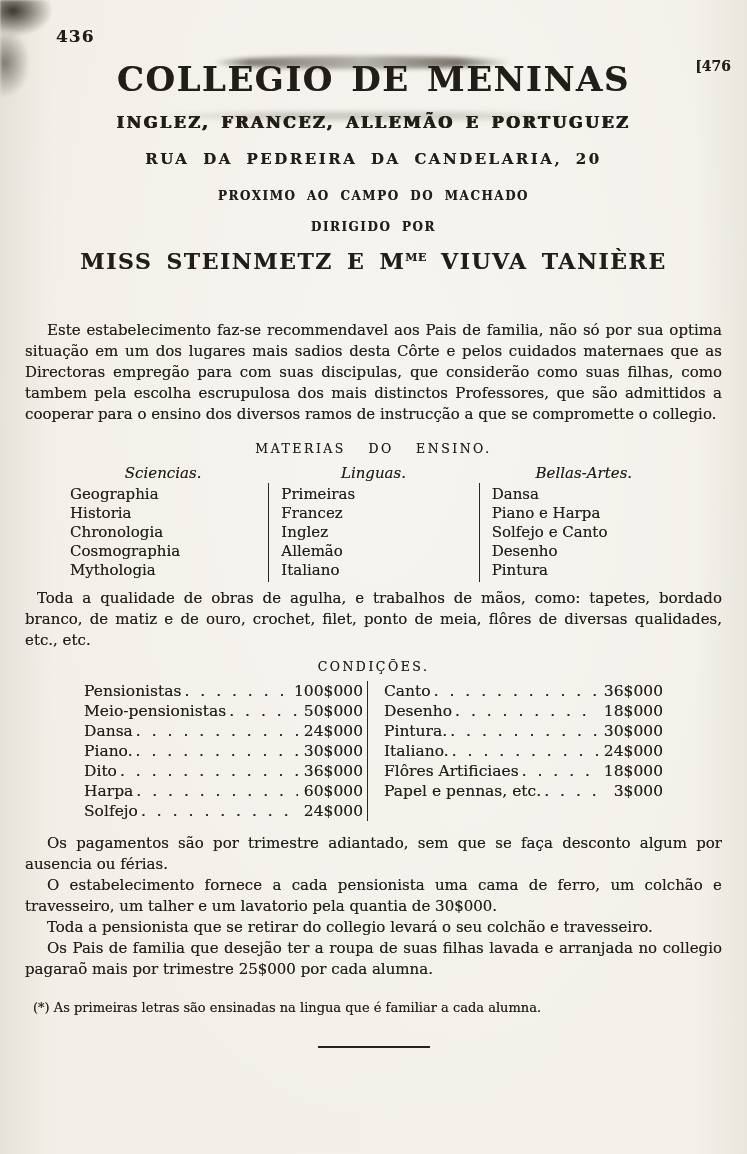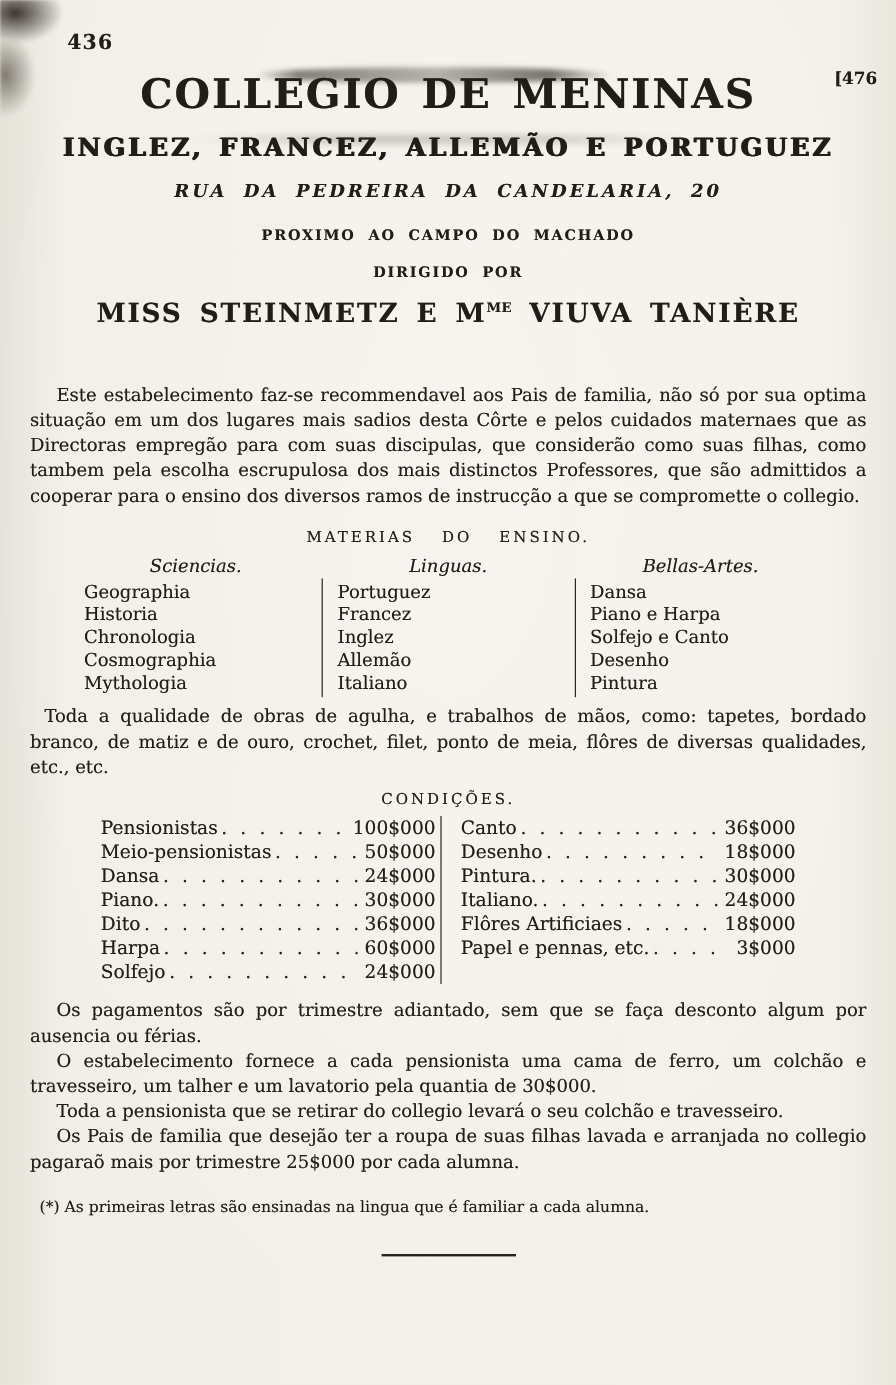--- a/index.html
+++ b/index.html
@@ -37,24 +37,24 @@
     font-weight: bold; font-size: 17px; letter-spacing: 1px; }
   .running-title { display: block; text-align: center;
     font-weight: bold; font-size: 15px; letter-spacing: 3px; word-spacing: 5px; }
   .margin-ref { position: absolute; right: 16px; top: 58px;
     font-size: 14px; font-weight: bold; }
 
   
   .title { margin-top: 14px; text-align: center;
     font-size: 34px; line-height: 38px; font-weight: bold; letter-spacing: 1.5px; word-spacing: 4px; }
   .subtitle { margin-top: 12px; text-align: center;
-    font-size: 21px; line-height: 26px; font-weight: bold; letter-spacing: 2.5px; word-spacing: 3px;
+    font-size: 16px; line-height: 26px; font-weight: bold; letter-spacing: 2.5px; word-spacing: 3px;
     text-shadow: 0.7px 0 currentColor, -0.4px 0 currentColor; }
   .address { margin-top: 14px; text-align: center;
-    font-size: 15px; line-height: 19px; font-weight: bold; letter-spacing: 2.5px; word-spacing: 6px; font-style: italic; }
+    font-size: 15px; line-height: 19px; font-weight: bold; letter-spacing: 2.5px; word-spacing: 6px; }
   .smallcaps-line { text-align: center; font-size: 12px; line-height: 15px;
     font-weight: bold; letter-spacing: 1.5px; word-spacing: 5px; }
   .location-note { margin-top: 20px; }
   .directed-by { margin-top: 16px; }
   .directors { margin-top: 12px; text-align: center;
     font-size: 22px; line-height: 28px; font-weight: bold; letter-spacing: 1.5px; word-spacing: 5px; }
   .directors .sup { font-size: 11px; position: relative; top: -8px; letter-spacing: 0.5px; }
 
   
   .para { margin: 0 25px; font-size: 15px; line-height: 21px;
@@ -137,21 +137,21 @@
       <div class="materias-item">Geographia</div>
       <div class="materias-item">Historia</div>
       <div class="materias-item">Chronologia</div>
       <div class="materias-item">Cosmographia</div>
       <div class="materias-item">Mythologia</div>
     </div>
   </div>
   <div class="materias-col">
     <div class="materias-head">Linguas.</div>
     <div class="materias-items">
-      <div class="materias-item">Portuguez</div>
+      <div class="materias-item">Primeiras</div>
       <div class="materias-item">Francez</div>
       <div class="materias-item">Inglez</div>
       <div class="materias-item">Allemão</div>
       <div class="materias-item">Italiano</div>
     </div>
   </div>
   <div class="materias-col">
     <div class="materias-head">Bellas-Artes.</div>
     <div class="materias-items">
       <div class="materias-item">Dansa</div>

